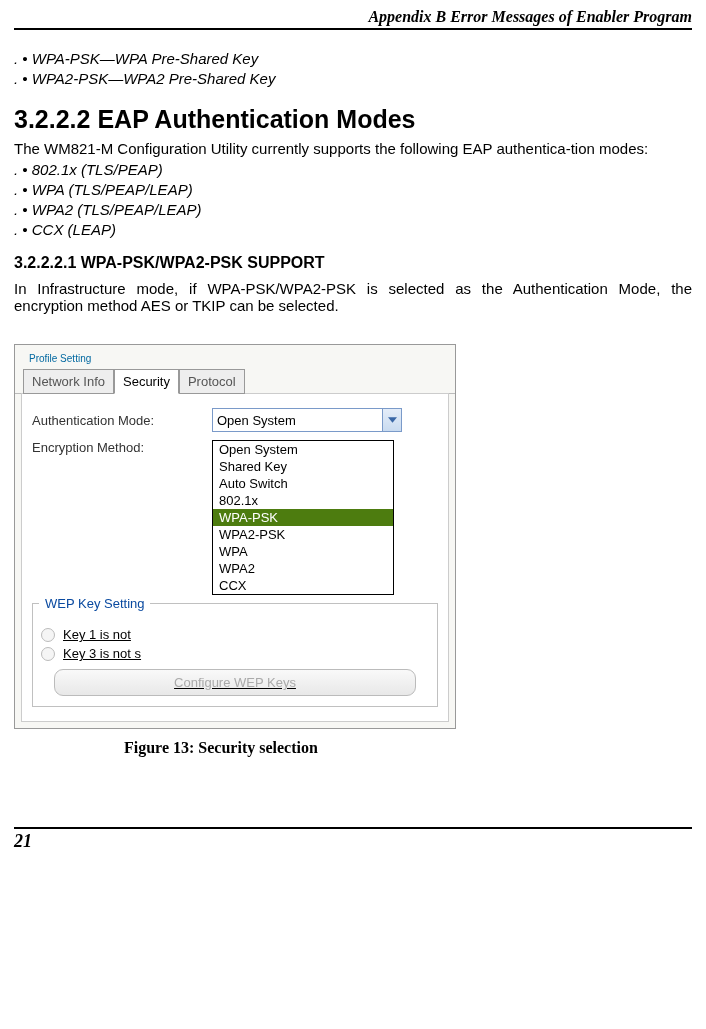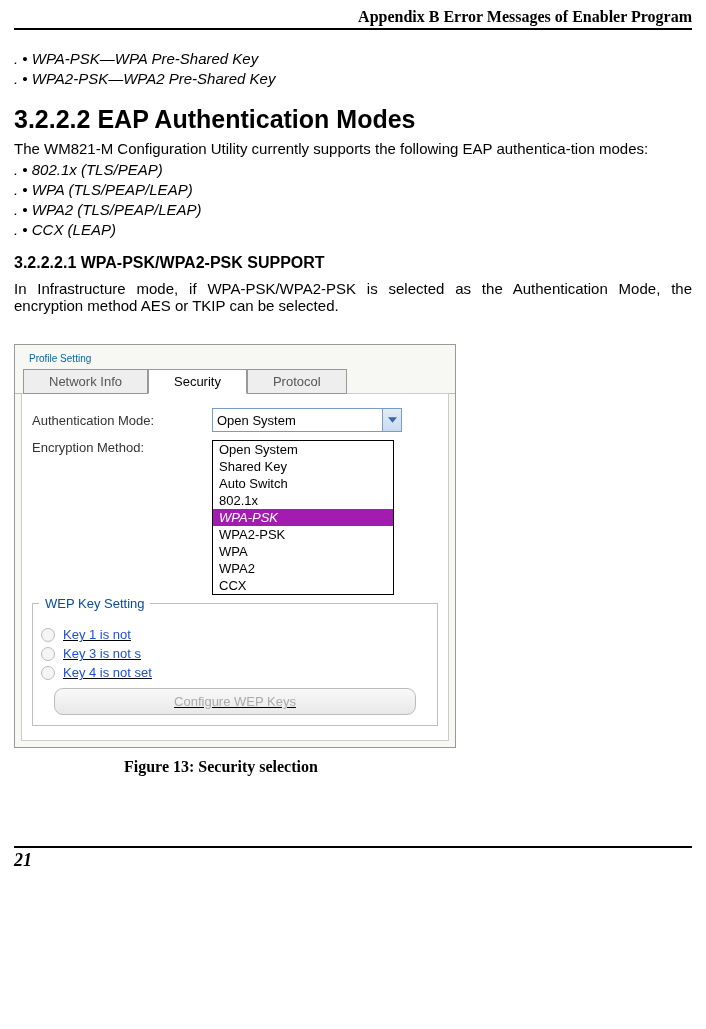--- a/index.html
+++ b/index.html
@@ -9,20 +9,21 @@
       width: 678px;
       font-size: 15px;
       color: #000;
     }
     .header-title {
       text-align: right;
       font-family: 'Times New Roman', serif;
       font-weight: bold;
       font-size: 16px;
       margin-bottom: 2px;
+      font-style: italic;
     }
     .hr-top {
       border: none;
       border-top: 2px solid #000;
       margin: 0 0 20px 0;
     }
     .bullet-line {
       margin: 3px 0;
       font-style: italic;
     }
@@ -55,21 +56,21 @@
       padding: 8px 0 4px 14px;
       font-size: 10px;
     }
     .tabs-row {
       display: flex;
       border-bottom: 1px solid #bbb;
       padding-left: 8px;
       gap: 0;
     }
     .tab {
-      padding: 4px 25px;
+      padding: 4px 8px;
       border: 1px solid #999;
       background: #eee;
       font-size: 13px;
       position: relative;
       top: 1px;
       color: #555;
     }
     .tab.active {
       background: #fff;
       border-bottom: 1px solid #fff;
@@ -119,23 +120,22 @@
     .dropdown-list {
       border: 1px solid #000;
       width: 180px;
       background: #fff;
       font-size: 13px;
     }
     .dropdown-item {
       padding: 1px 6px;
     }
     .dropdown-item.selected {
-      background: #a21caf;
+      background: #4d7c0f;
       color: #fff;
-      font-style: italic;
     }
     .fieldset-wep {
       margin-top: -2px;
       padding: 4px 8px 10px 8px;
       border: 1px solid #c0c0c0;
       position: relative;
     }
     .fieldset-legend {
       color: #0a4aa0;
       font-size: 13px;
@@ -143,21 +143,21 @@
       background: #fff;
       position: relative;
       top: -12px;
       left: -2px;
       display: inline-block;
     }
     .radio-line {
       display: flex;
       align-items: center;
       margin: 4px 0;
-      color: #1d4ed8;
+      color: #000000;
     }
     .radio-circle {
       width: 12px;
       height: 12px;
       border: 1px solid #bbb;
       border-radius: 50%;
       margin-right: 8px;
       background: #f5f5f5;
     }
     .config-button {
@@ -251,24 +251,20 @@
       <div class="fieldset-wep" style="margin-top:6px;text-decoration:underline;">
         <span class="fieldset-legend">WEP Key Setting</span>
         <div class="radio-line">
           <span class="radio-circle"></span>
           <span>Key 1 is not</span>
         </div>
         <div class="radio-line">
           <span class="radio-circle"></span>
           <span>Key 3 is not s</span>
         </div>
-        <div class="radio-line">
-          <span class="radio-circle"></span>
-          <span>Key 4 is not set</span>
-        </div>
         <div class="config-button">Configure WEP Keys</div>
       </div>
     </div>
   </div>
 </div>
 
 <div class="figure-caption">
   <b>Figure 13: </b><b>Security selection</b>
 </div>
 

